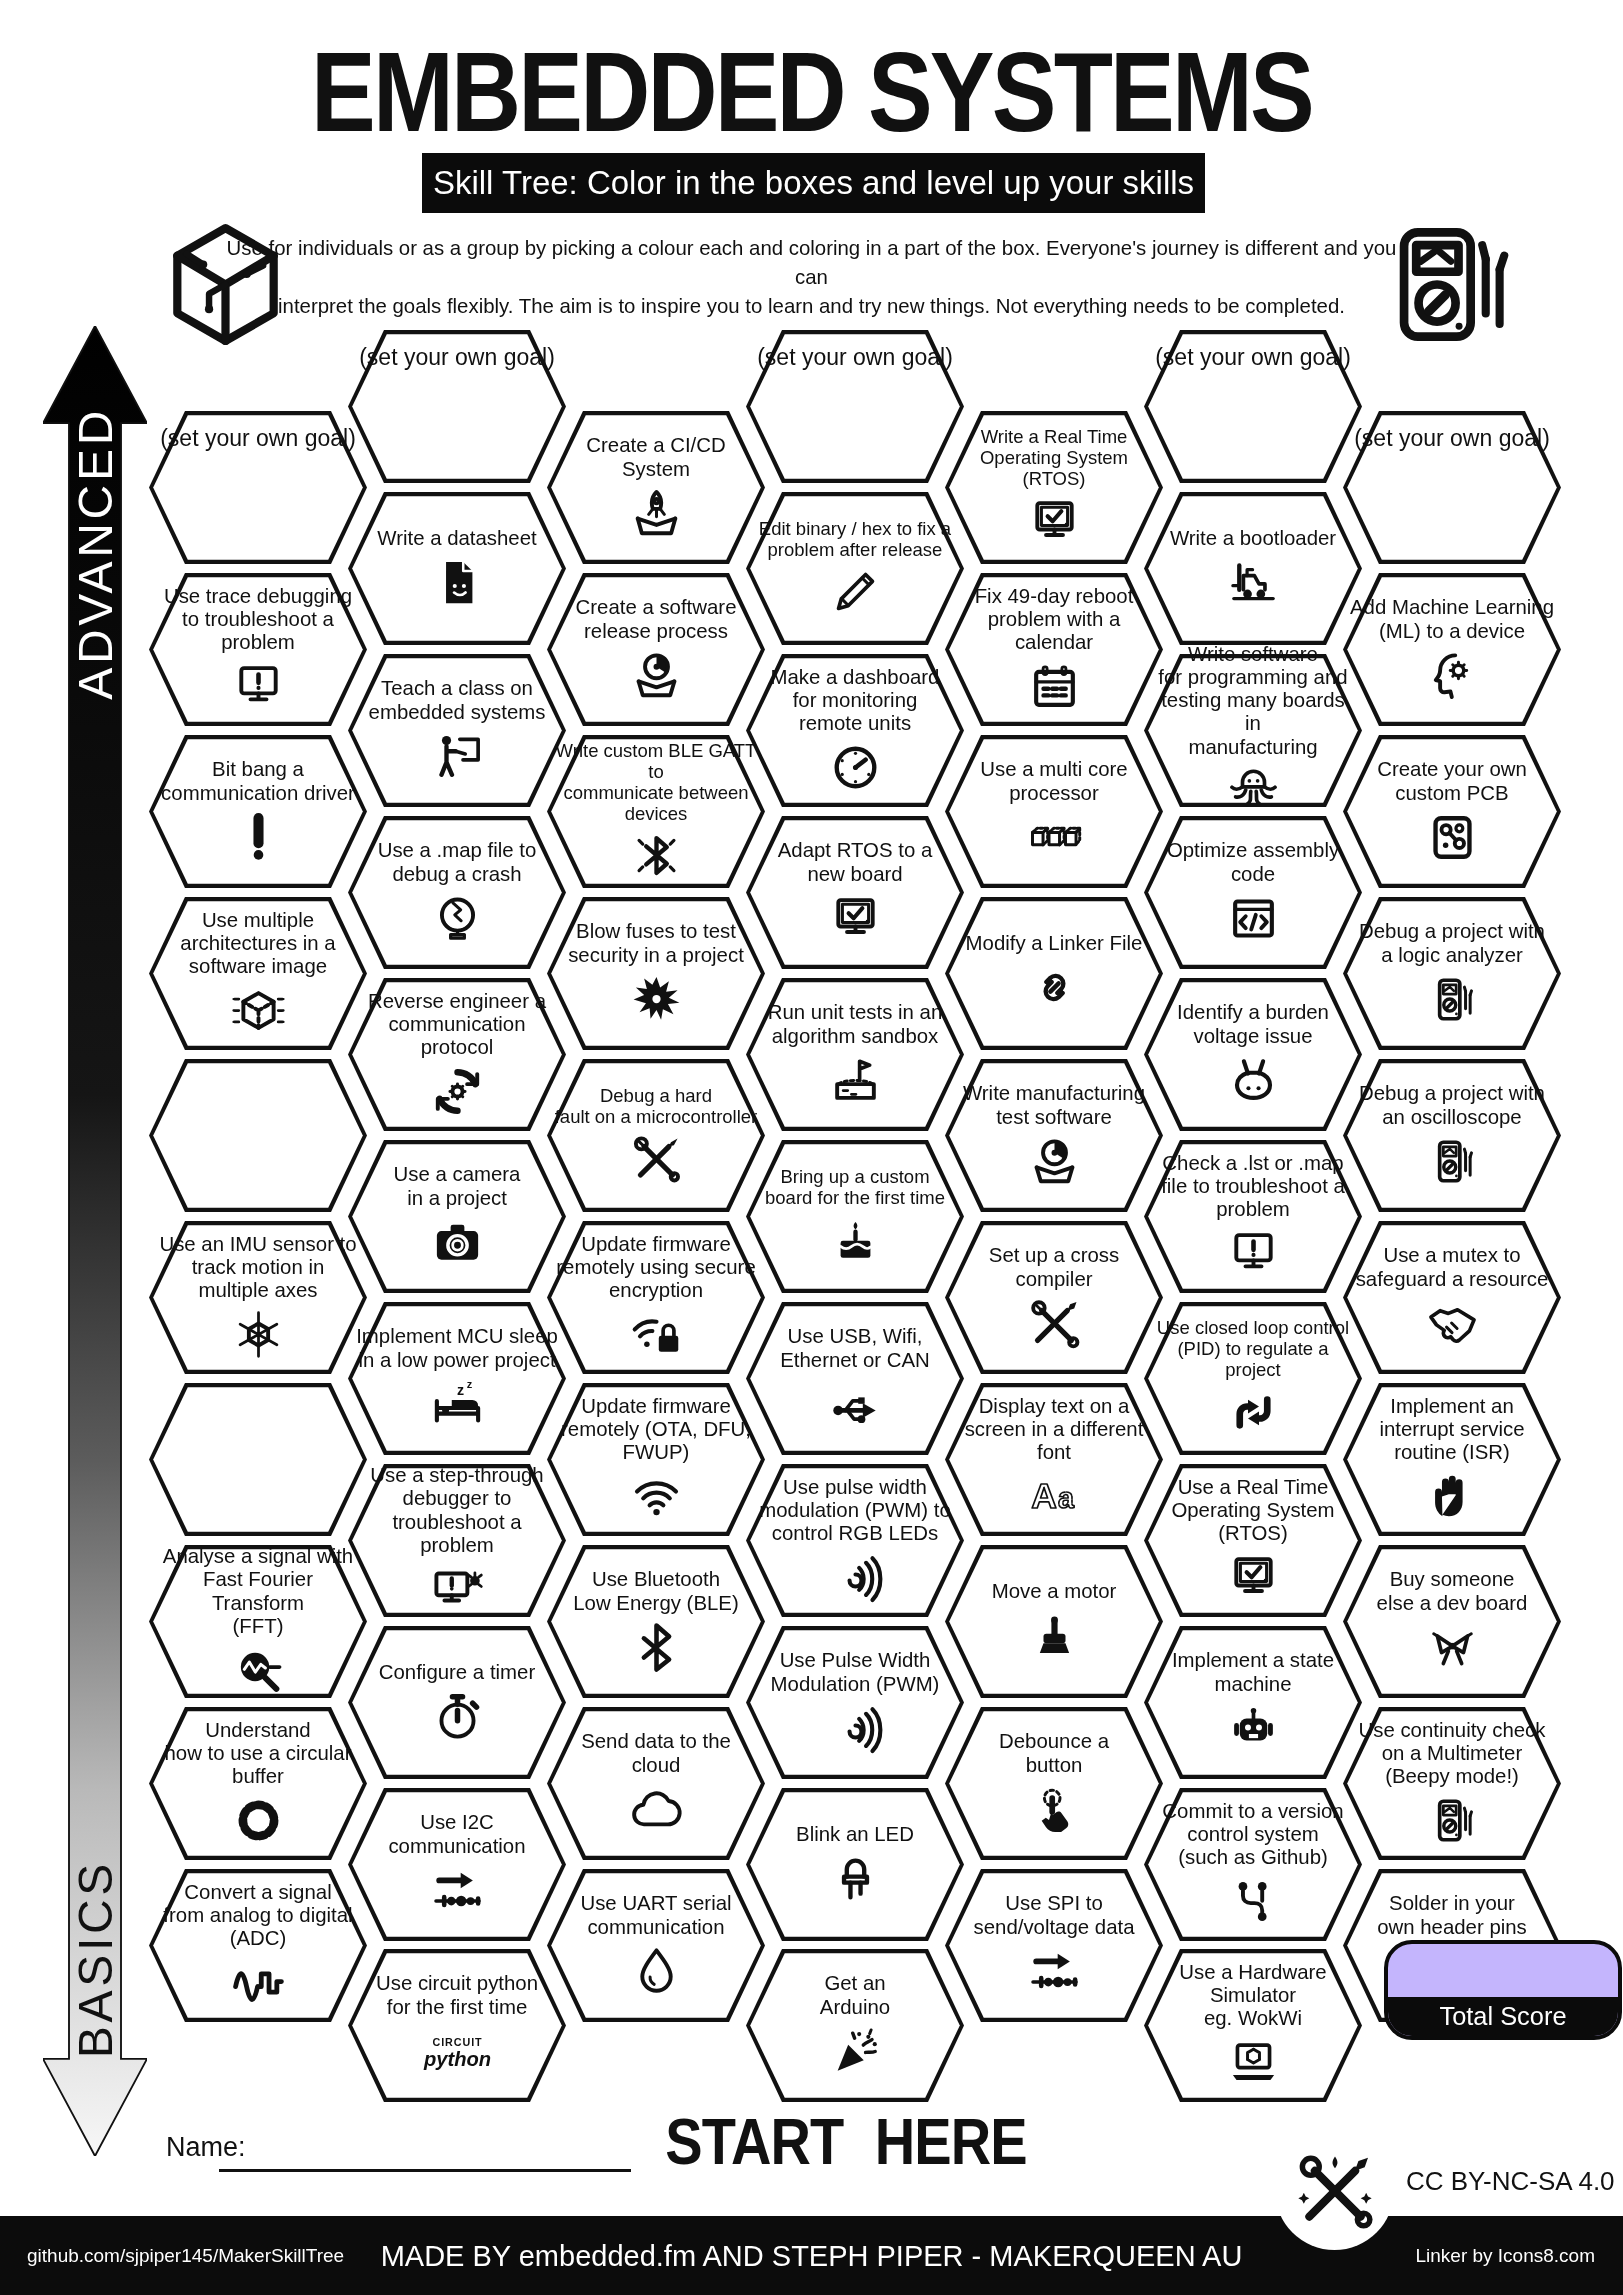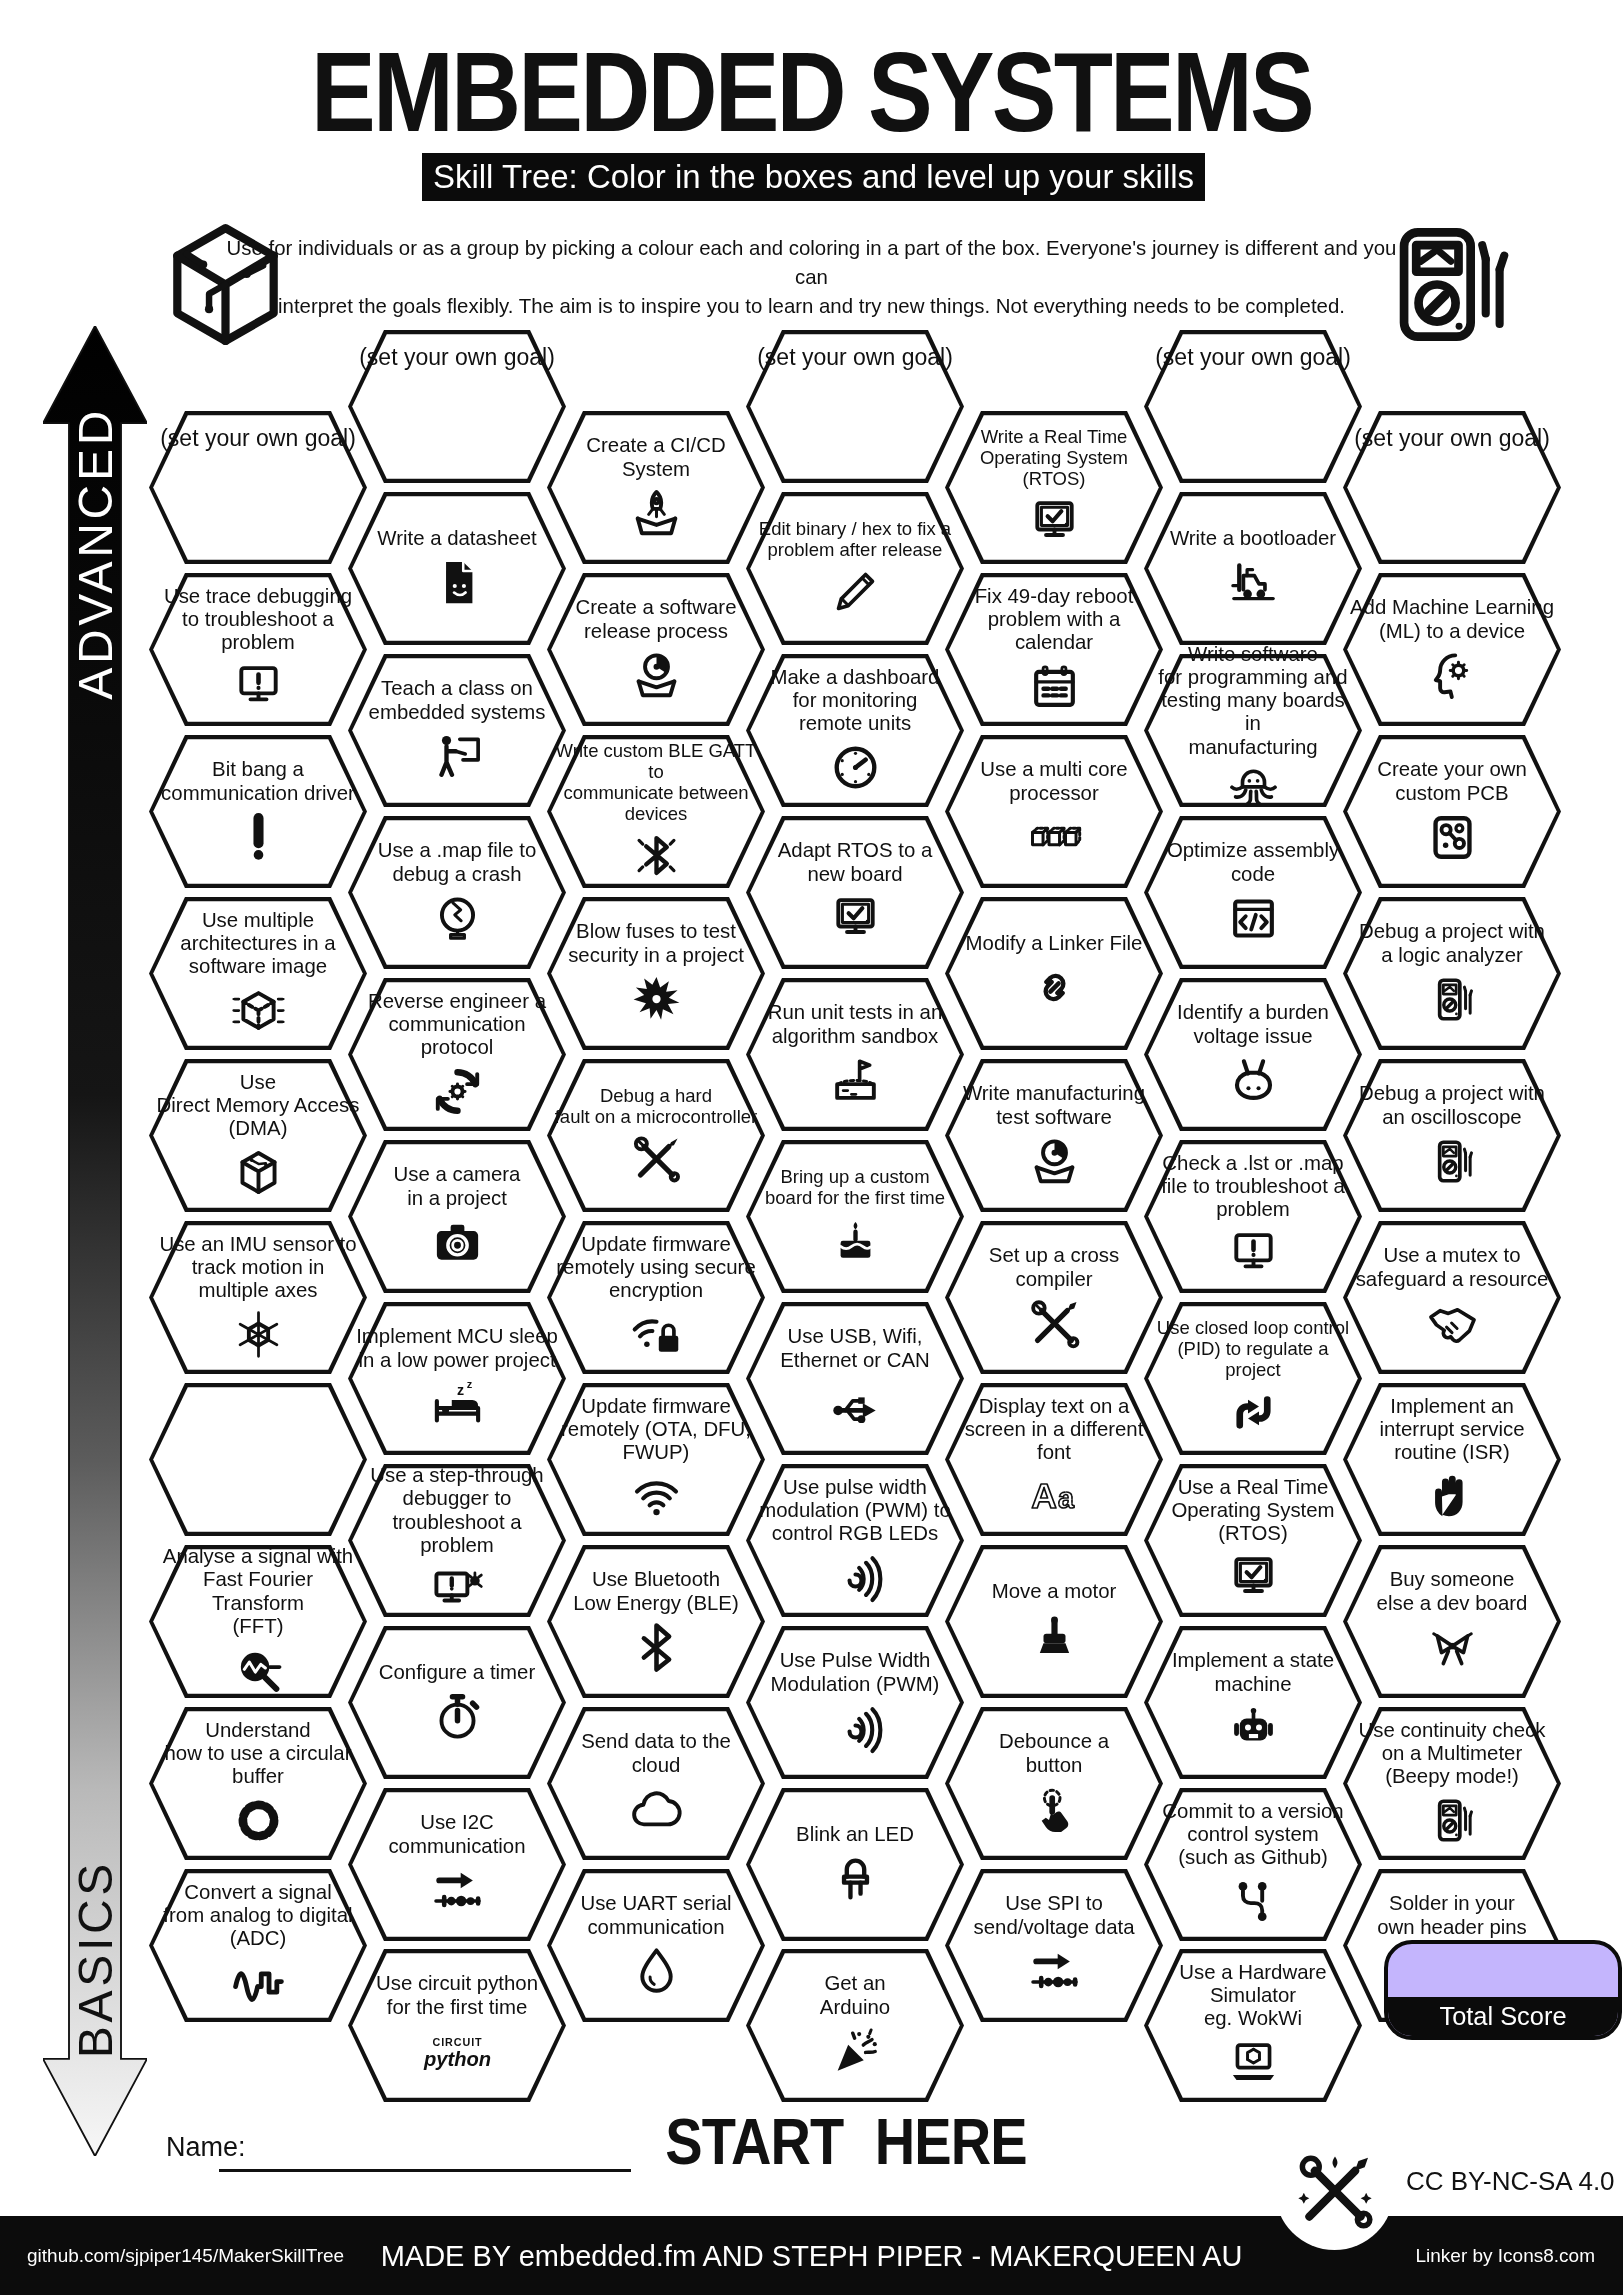--- a/index.html
+++ b/index.html
@@ -3,21 +3,21 @@
 <meta charset="utf-8">
 <style>
   html,body{margin:0;padding:0;background:#888;}
   *{box-sizing:border-box;}
   #poster{position:relative;width:1623px;height:2295px;background:#fff;overflow:hidden;
           font-family:"Liberation Sans",sans-serif;color:#111;}
   
   .title{position:absolute;top:28px;left:0;width:100%;text-align:center;
          font-size:97px;font-weight:900;letter-spacing:-2.8px;white-space:nowrap;
          transform:scaleY(1.16);transform-origin:top center;}
-  .subtitle-bar{position:absolute;left:422px;top:153px;width:783px;height:48px;
+  .subtitle-bar{position:absolute;left:422px;top:153px;width:783px;height:60px;
                 background:#0b0b0b;display:flex;align-items:center;justify-content:center;}
   .subtitle-bar span{color:#fff;font-size:33px;font-weight:400;}
   .desc{position:absolute;left:210px;top:234px;width:1203px;text-align:center;
         font-size:20.4px;line-height:29px;}
   
   .axis-arrow{position:absolute;left:43px;top:326px;width:104px;height:1830px;}
   .axis-label{position:absolute;writing-mode:vertical-rl;transform:rotate(180deg);
               font-size:48px;font-weight:500;letter-spacing:3.7px;}
   .axis-advanced{left:68px;top:407px;color:#fff;}
   .axis-basics{left:68px;top:1860px;color:#111;}
@@ -171,32 +171,20 @@
               <circle cx="1.1" cy="17" r=".5" fill="#111" stroke="none"></circle>
               <circle cx="22.9" cy="7" r=".5" fill="#111" stroke="none"></circle>
               <circle cx="22.9" cy="12" r=".5" fill="#111" stroke="none"></circle>
               <circle cx="22.9" cy="17" r=".5" fill="#111" stroke="none"></circle>
             </svg></span>
     </div>
   </div>
       <div class="hex" style="left: 149px; top: 1059px;">
     <div class="hex-border"></div>
     <div class="hex-fill"></div>
-    <div class="hex-content">
-      <div class="hex-label">Use
-Direct Memory Access
-(DMA)</div>
-      <span class="hex-icon"><svg viewBox="0 0 24 24" stroke="#111" fill="none" stroke-width="1.7" stroke-linecap="round" stroke-linejoin="round">
-              <path d="M12 3.5l7 4v9l-7 4-7-4v-9z"></path>
-              <path d="M5 7.5l7 4 7-4M12 11.5v9"></path>
-              <circle cx="9" cy="6.6" r=".8" fill="#111" stroke="none"></circle>
-              <circle cx="15.2" cy="8.6" r=".8" fill="#111" stroke="none"></circle>
-              <path d="M9 6.6l3.2 1.7 3-.3" stroke-width="1.1"></path>
-            </svg></span>
-    </div>
   </div>
       <div class="hex" style="left: 149px; top: 1221px;">
     <div class="hex-border"></div>
     <div class="hex-fill"></div>
     <div class="hex-content">
       <div class="hex-label">Use an IMU sensor to
 track motion in
 multiple axes</div>
       <span class="hex-icon"><svg viewBox="0 0 24 24" stroke="#111" fill="none" stroke-width="1.7" stroke-linecap="round" stroke-linejoin="round">
               <path d="M12 2.5v19M4 7.5l16 9M20 7.5l-16 9" stroke-width="1.2"></path>

